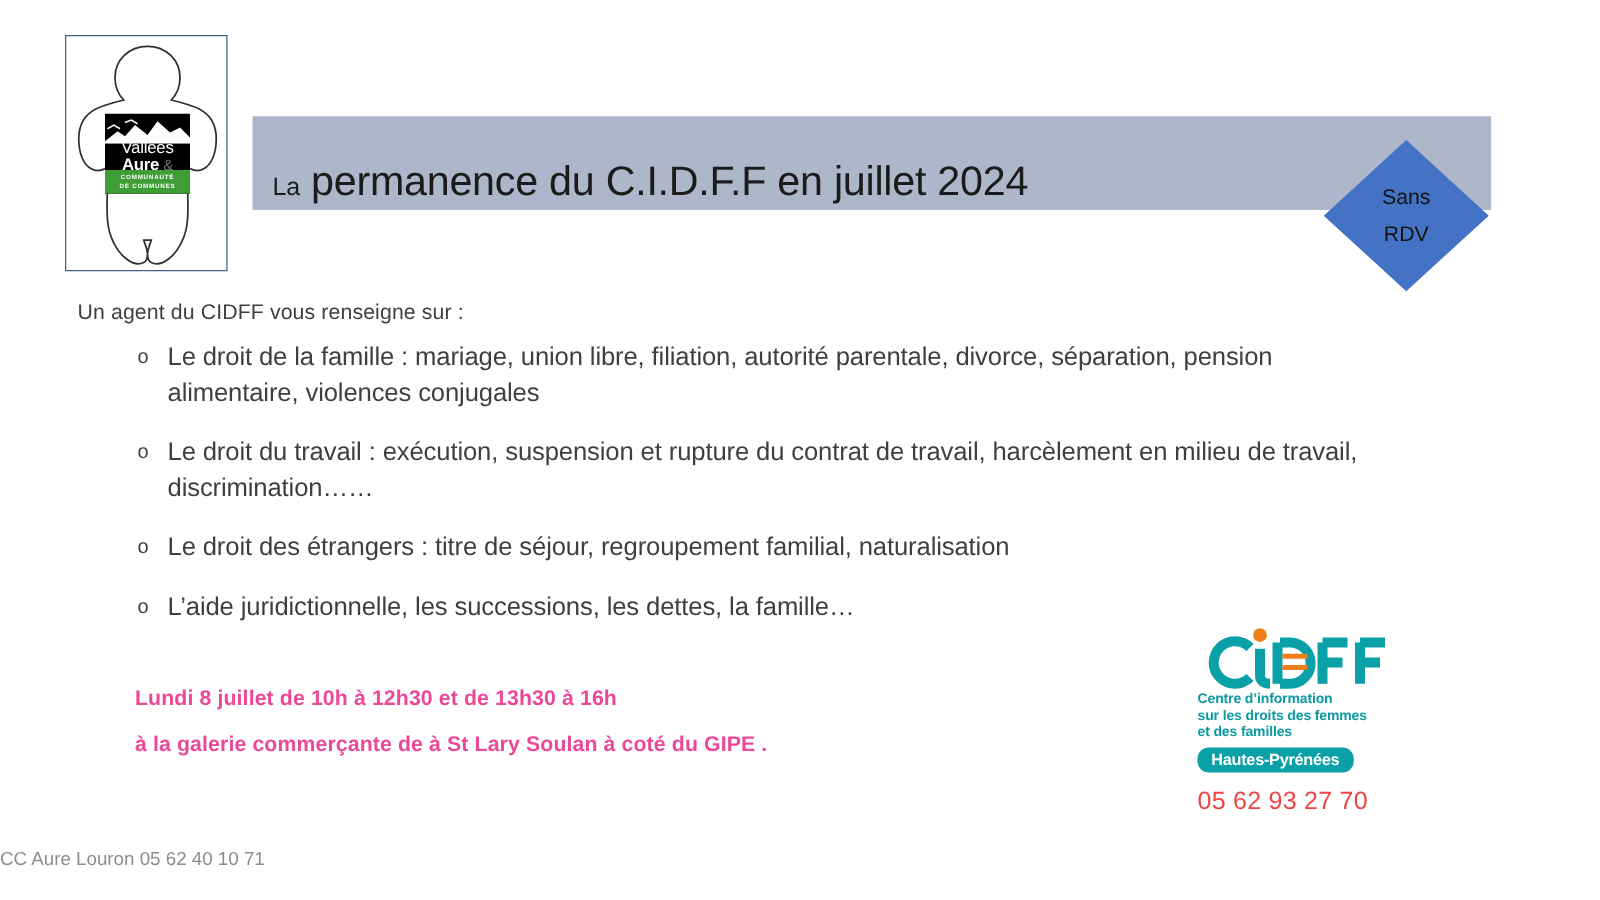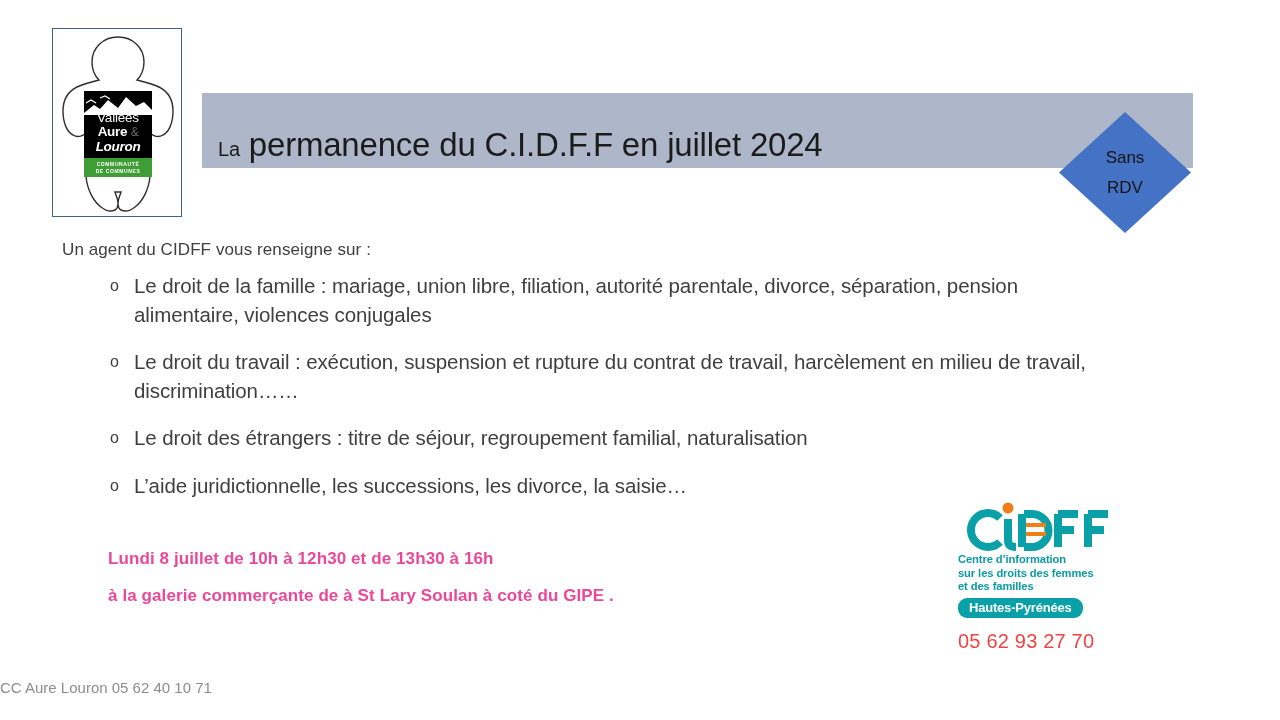--- a/index.html
+++ b/index.html
@@ -29,21 +29,21 @@
   .logo-person {
     position: absolute;
     left: 0; top: 0;
     width: 130px; height: 189px;
   }
   .logo-badge {
     position: absolute;
     left: 31px;
     top: 62px;
     width: 68px;
-    height: 86px;
+    height: 64px;
     background: #000000;
     overflow: hidden;
   }
   .badge-mtn {
     position: absolute;
     left: 0; top: 0; width: 68px; height: 24px;
   }
   .badge-txt {
     position: absolute;
     left: 0;
@@ -287,21 +287,21 @@
   <div class="bullet-item">
     <span class="bullet-marker">o</span>
     <span class="bullet-text">Le droit du travail : exécution, suspension et rupture du contrat de travail, harcèlement en milieu de travail, discrimination……</span>
   </div>
   <div class="bullet-item">
     <span class="bullet-marker">o</span>
     <span class="bullet-text">Le droit des étrangers : titre de séjour, regroupement familial,  naturalisation</span>
   </div>
   <div class="bullet-item">
     <span class="bullet-marker">o</span>
-    <span class="bullet-text">L’aide juridictionnelle, les successions, les divorce, la saisie…</span>
+    <span class="bullet-text">L’aide juridictionnelle, les successions, les dettes, la famille…</span>
   </div>
 </div>
 
 <div class="schedule">
   <div>Lundi 8 juillet   de 10h à 12h30 et de 13h30 à 16h</div>
   <div>à la galerie commerçante de à St Lary Soulan  à coté du GIPE .</div>
 </div>
 
 <div class="cidff">
   <div class="cidff-word">

